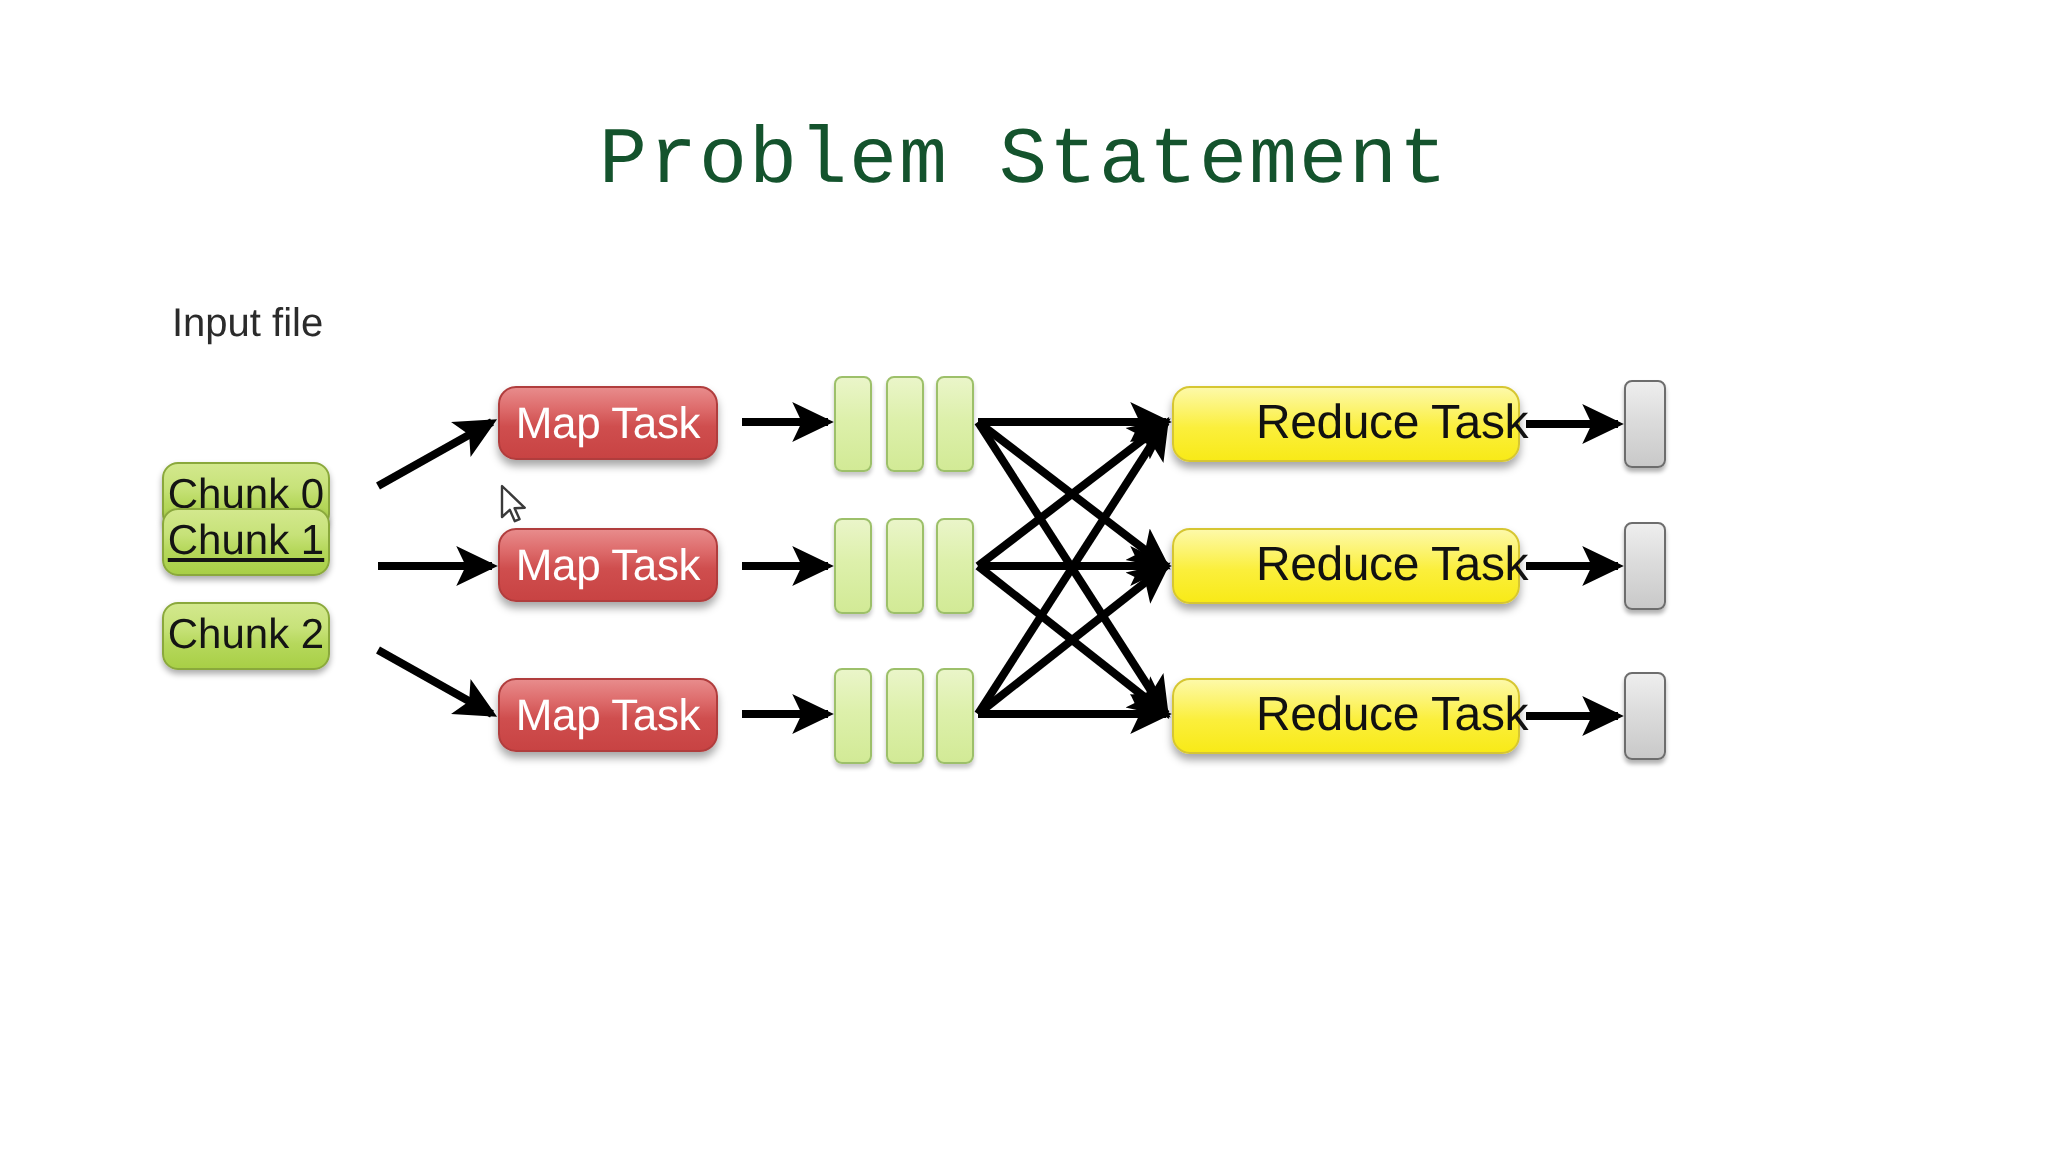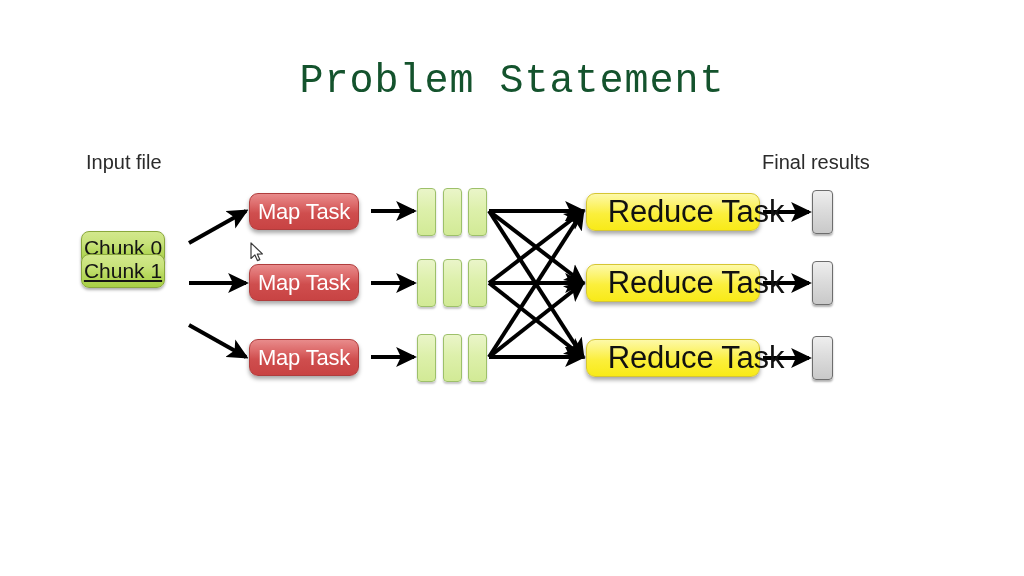--- a/index.html
+++ b/index.html
@@ -116,21 +116,21 @@
   
   .reducetask {
     left: 586px;
     width: 174px;
     height: 38px;
     border-radius: 9px;
     border: 1px solid #d6c632;
     background: linear-gradient(180deg, #fdf9a8 0%, #fcf472 28%, #fbef3c 55%, #f8ea18 100%);
     box-shadow: 0 3px 4px rgba(0,0,0,0.35);
     font-family: "Liberation Sans", sans-serif;
-    font-size: 31px;
+    font-size: 24px;
     color: #111111;
     letter-spacing: -0.2px;
     padding-left: 46px;
   }
   #reducetask-0 { top: 193px; }
   #reducetask-1 { top: 264px; }
   #reducetask-2 { top: 339px; }
 
   
   .inter-group {
@@ -190,21 +190,20 @@
   }
 </style>
 </head>
 <body>
 
 <div id="slide">
 
   <div class="slide-title">Problem Statement</div>
 
   <div class="col-label" id="label-input">Input file</div>
-  <div class="col-label" id="label-final">Final results</div>
 
   <svg id="arrows" viewBox="0 0 1024 576" width="1024" height="576">
     <defs>
       <marker id="ah" viewBox="0 0 10 10" refX="8.6" refY="5" markerWidth="5.2" markerHeight="5.2" orient="auto-start-reverse">
         <path d="M 0 0.2 L 10 5 L 0 9.8 L 2.3 5 Z" fill="#000000"></path>
       </marker>
     </defs>
 
     <g stroke="#000000" stroke-width="4" fill="none" marker-end="url(#ah)">
 
@@ -235,20 +234,23 @@
       <line x1="489" y1="357" x2="583" y2="357"></line>
     </g>
   </svg>
 
   <div class="node chunk" id="chunk-0">
     <span>Chunk 0</span>
   </div>
   <div class="node chunk" id="chunk-1">
     <span>Chunk 1</span>
   </div>
+  <div class="node chunk" id="chunk-2">
+    <span>Chunk 2</span>
+  </div>
 
   <div class="node maptask" id="maptask-0">
     <span>Map Task</span>
   </div>
   <div class="node maptask" id="maptask-1">
     <span>Map Task</span>
   </div>
   <div class="node maptask" id="maptask-2">
     <span>Map Task</span>
   </div>

